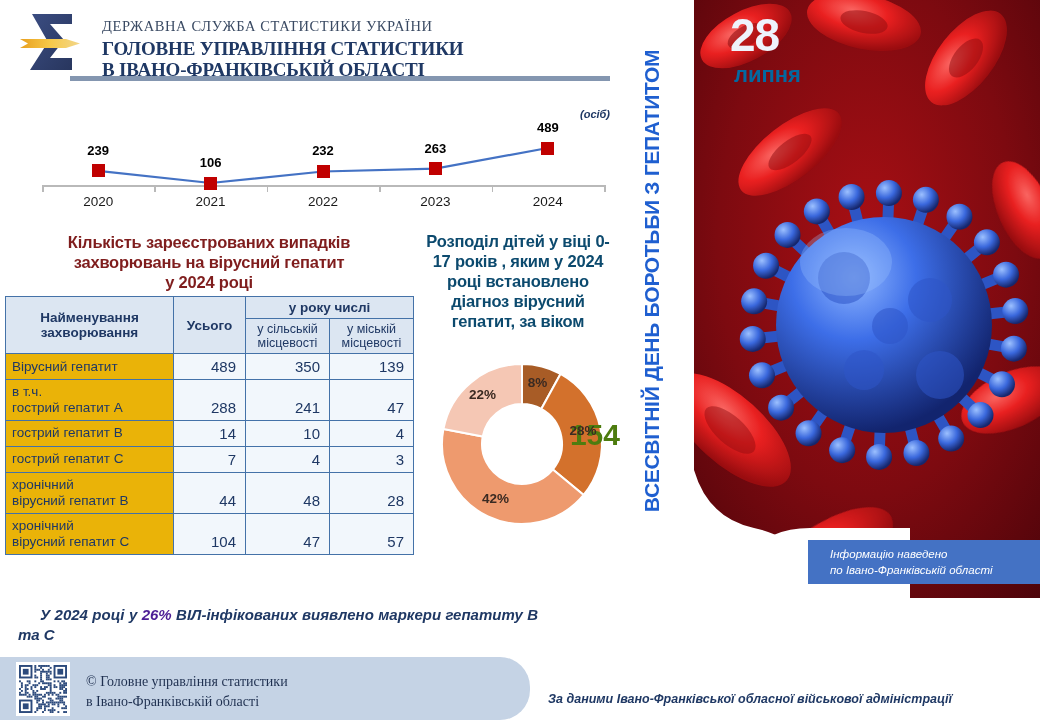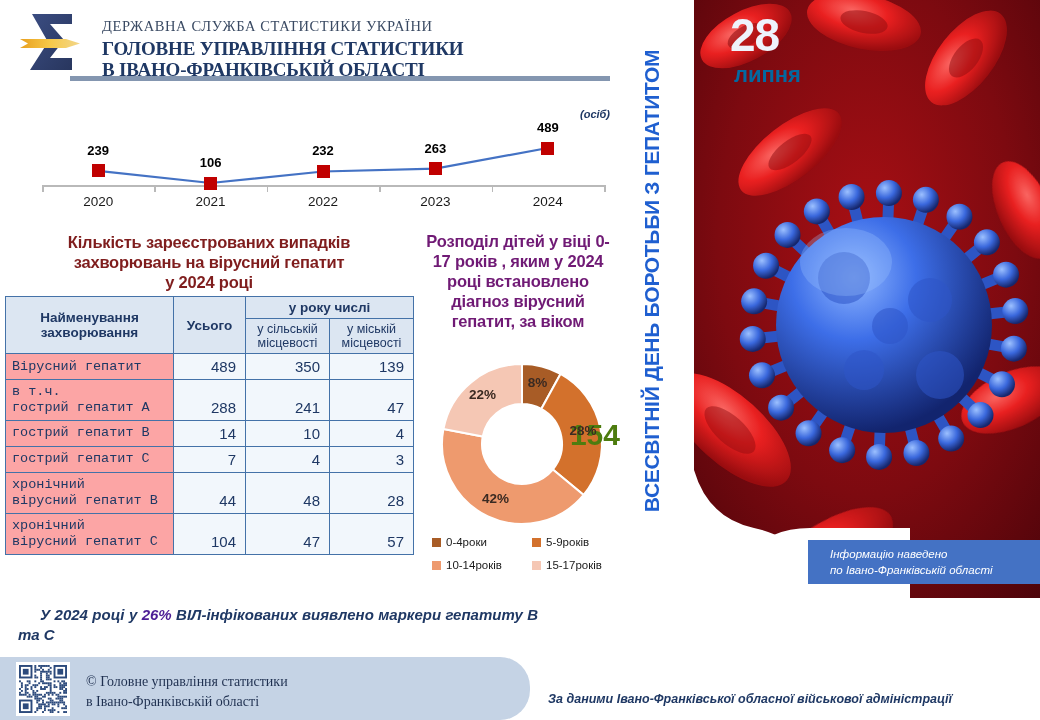--- a/index.html
+++ b/index.html
@@ -67,32 +67,32 @@
   table.data-table th, table.data-table td {
     border: 1.4px solid #4472a8;
     font-size: 13.5px; color: #1f3864;
   }
   table.data-table th {
     background: #dce6f2; font-weight: bold; text-align: center; padding: 3px 2px;
     line-height: 1.12;
   }
   table.data-table th.sub { font-weight: normal; font-size: 12.5px; }
   table.data-table td.rowname {
-    background: #fca5a5; text-align: left; padding: 4px 6px;
-    font-weight: normal; line-height: 1.18; font-size: 13.5px; font-family: Liberation Mono, monospace;
+    background: #eab308; text-align: left; padding: 4px 6px;
+    font-weight: normal; line-height: 1.18; font-size: 13.5px;
   }
   table.data-table td.num {
     background: #f2f7fc; text-align: right; padding: 4px 9px 4px 2px;
     vertical-align: bottom; font-size: 15px;
   }
 
   
   .donut-title {
     position: absolute; left: 418px; top: 232px; width: 200px; text-align: center;
-    font-size: 16.5px; font-weight: bold; color: #701a75; line-height: 1.21;
+    font-size: 16.5px; font-weight: bold; color: #0c4a6e; line-height: 1.21;
     letter-spacing: -0.2px;
   }
   .donut-wrap { position: absolute; left: 424px; top: 358px; width: 196px; height: 172px; }
   .donut-center-num {
     position: absolute; left: 0; right: 0; top: 60px; text-align: right;
     font-size: 30px; font-weight: bold; color: #4d7c0f;
   }
   .donut-pct {
     position: absolute; font-size: 13.5px; font-weight: bold; color: #3a2a22;
   }
@@ -329,42 +329,20 @@
         <path d="M 19.417019941704908 71.00949483314201 A 80 80 0 0 1 97.99999999999999 6 L 97.99999999999999 46 A 40 40 0 0 0 58.708509970852454 78.504747416571 Z" fill="#f5c7b4" stroke="#ffffff" stroke-width="2"></path>
       </svg>
     <div class="donut-center-num">154</div>
     <div id="donut-labels">
         <div class="donut-pct" style="left: 98.4188px; top: 16.9478px; width: 30px; text-align: center;">8%</div>
         <div class="donut-pct" style="left: 143.902px; top: 65.3824px; width: 30px; text-align: center;">28%</div>
         <div class="donut-pct" style="left: 56.6017px; top: 133.099px; width: 30px; text-align: center;">42%</div>
         <div class="donut-pct" style="left: 43.4797px; top: 29.2282px; width: 30px; text-align: center;">22%</div>
       </div>
   </div>
-  <div class="donut-legend" id="donut-legend">
-      <div class="legend-row">
-        <div class="legend-item">
-          <span class="legend-swatch" style="background: rgb(168, 92, 38);"></span>
-          <span class="legend-text">0-4роки</span>
-        </div>
-        <div class="legend-item">
-          <span class="legend-swatch" style="background: rgb(211, 113, 44);"></span>
-          <span class="legend-text">5-9років</span>
-        </div>
-      </div>
-      <div class="legend-row">
-        <div class="legend-item">
-          <span class="legend-swatch" style="background: rgb(238, 154, 110);"></span>
-          <span class="legend-text">10-14років</span>
-        </div>
-        <div class="legend-item">
-          <span class="legend-swatch" style="background: rgb(245, 199, 180);"></span>
-          <span class="legend-text">15-17років</span>
-        </div>
-      </div>
-    </div>
 
   <div class="note-hiv">
     <span class="ind"></span><span>У  2024  році  у </span><span class="hl-red">26%</span><span>  ВІЛ-інфікованих  виявлено маркери гепатиту В та С</span>
   </div>
 
   <div class="footer-bar"></div>
   <div class="qr">
     <svg id="qr-svg" width="48" height="48" viewBox="0 0 25 25">
         <rect x="0" y="0" width="25" height="25" fill="#ffffff"></rect>
         <rect x="0" y="0" width="7" height="7" fill="#2c4a7c"></rect>

